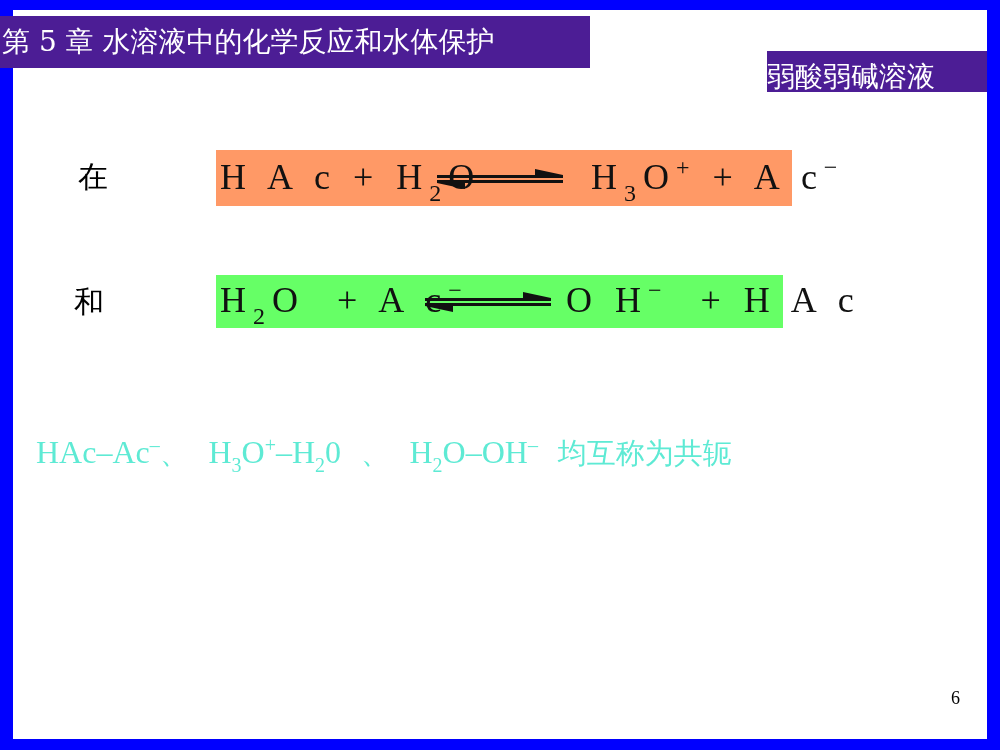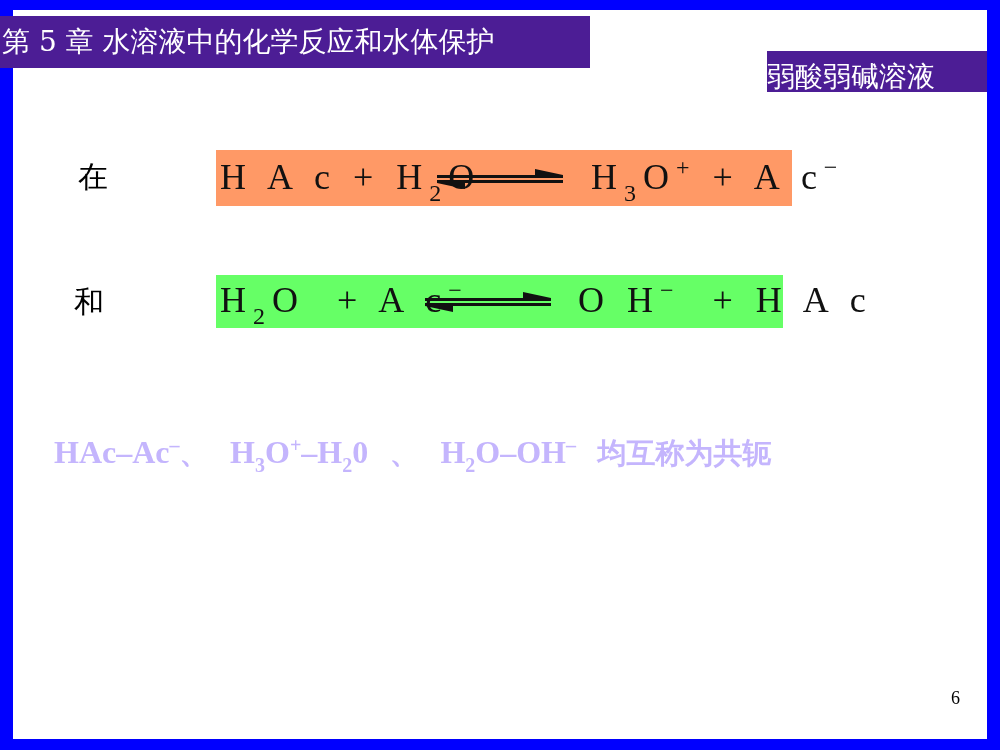--- a/index.html
+++ b/index.html
@@ -40,22 +40,22 @@
     .arrow .head-r {
       position: absolute; right: 0; top: -3px; width: 0; height: 0;
       border-left: 28px solid #111; border-top: 6px solid transparent;
     }
     .arrow .head-l {
       position: absolute; left: 0; top: 11px; width: 0; height: 0;
       border-right: 28px solid #111; border-bottom: 6px solid transparent;
     }
 
     .para {
-      position: absolute; left: 54px; top: 428px; width: 860px;
-      font-size: 31px; line-height: 48px; color: #c4b5fd; font-weight: bold;
+      position: absolute; left: 36px; top: 428px; width: 860px;
+      font-size: 31px; line-height: 48px; color: #5eead4;
     }
     .para .chem { font-family: "Liberation Serif", serif; font-size: 32px; }
     .para .s { font-size: 20px; position: relative; top: 9px; }
     .para .p { font-size: 20px; position: relative; top: -11px; }
     .para .cn { font-family: "DejaVu Sans", sans-serif; font-size: 29px; }
 
     .page-num {
       position: absolute; left: 951px; top: 688px;
       font-family: "Liberation Serif", serif; font-size: 18px; color: #000;
     }
@@ -83,21 +83,21 @@
 
 <div class="label-cn" style="left:74px; top:282px;">和</div>
 <div class="eq eq-green">
   <span class="tok" style="left:4px; top:4px;"><span>H</span><span class="sub">2</span><span style="white-space:pre">O  + A c</span><span class="sup">−</span></span>
   <div class="arrow" style="left:209px; top:20px;">
     <div class="top-line"></div>
       <div class="head-r"></div>
     <div class="bot-line"></div>
       <div class="head-l"></div>
   </div>
-  <span class="tok" style="left:350px; top:4px;margin-left:12px;"><span>O H</span><span class="sup">−</span>&nbsp;&nbsp;<span>+ H A c</span></span>
+  <span class="tok" style="left:350px; top:4px;"><span>O H</span><span class="sup">−</span>&nbsp;&nbsp;<span>+ H A c</span></span>
 </div>
 
 <div class="para">
   <div>
     <span class="chem"><span>HAc–Ac</span><span class="p">–</span></span><span class="cn">、</span>
     &nbsp;<span class="chem"><span>H</span><span class="s">3</span><span>O</span><span class="p">+</span><span>–H</span><span class="s">2</span><span>0</span></span>
     &nbsp;<span class="cn">、</span>
     &nbsp;<span class="chem"><span>H</span><span class="s">2</span><span>O–OH</span><span class="p">–</span></span>
     &nbsp;<span class="cn">均互称为共轭</span>
   </div>

